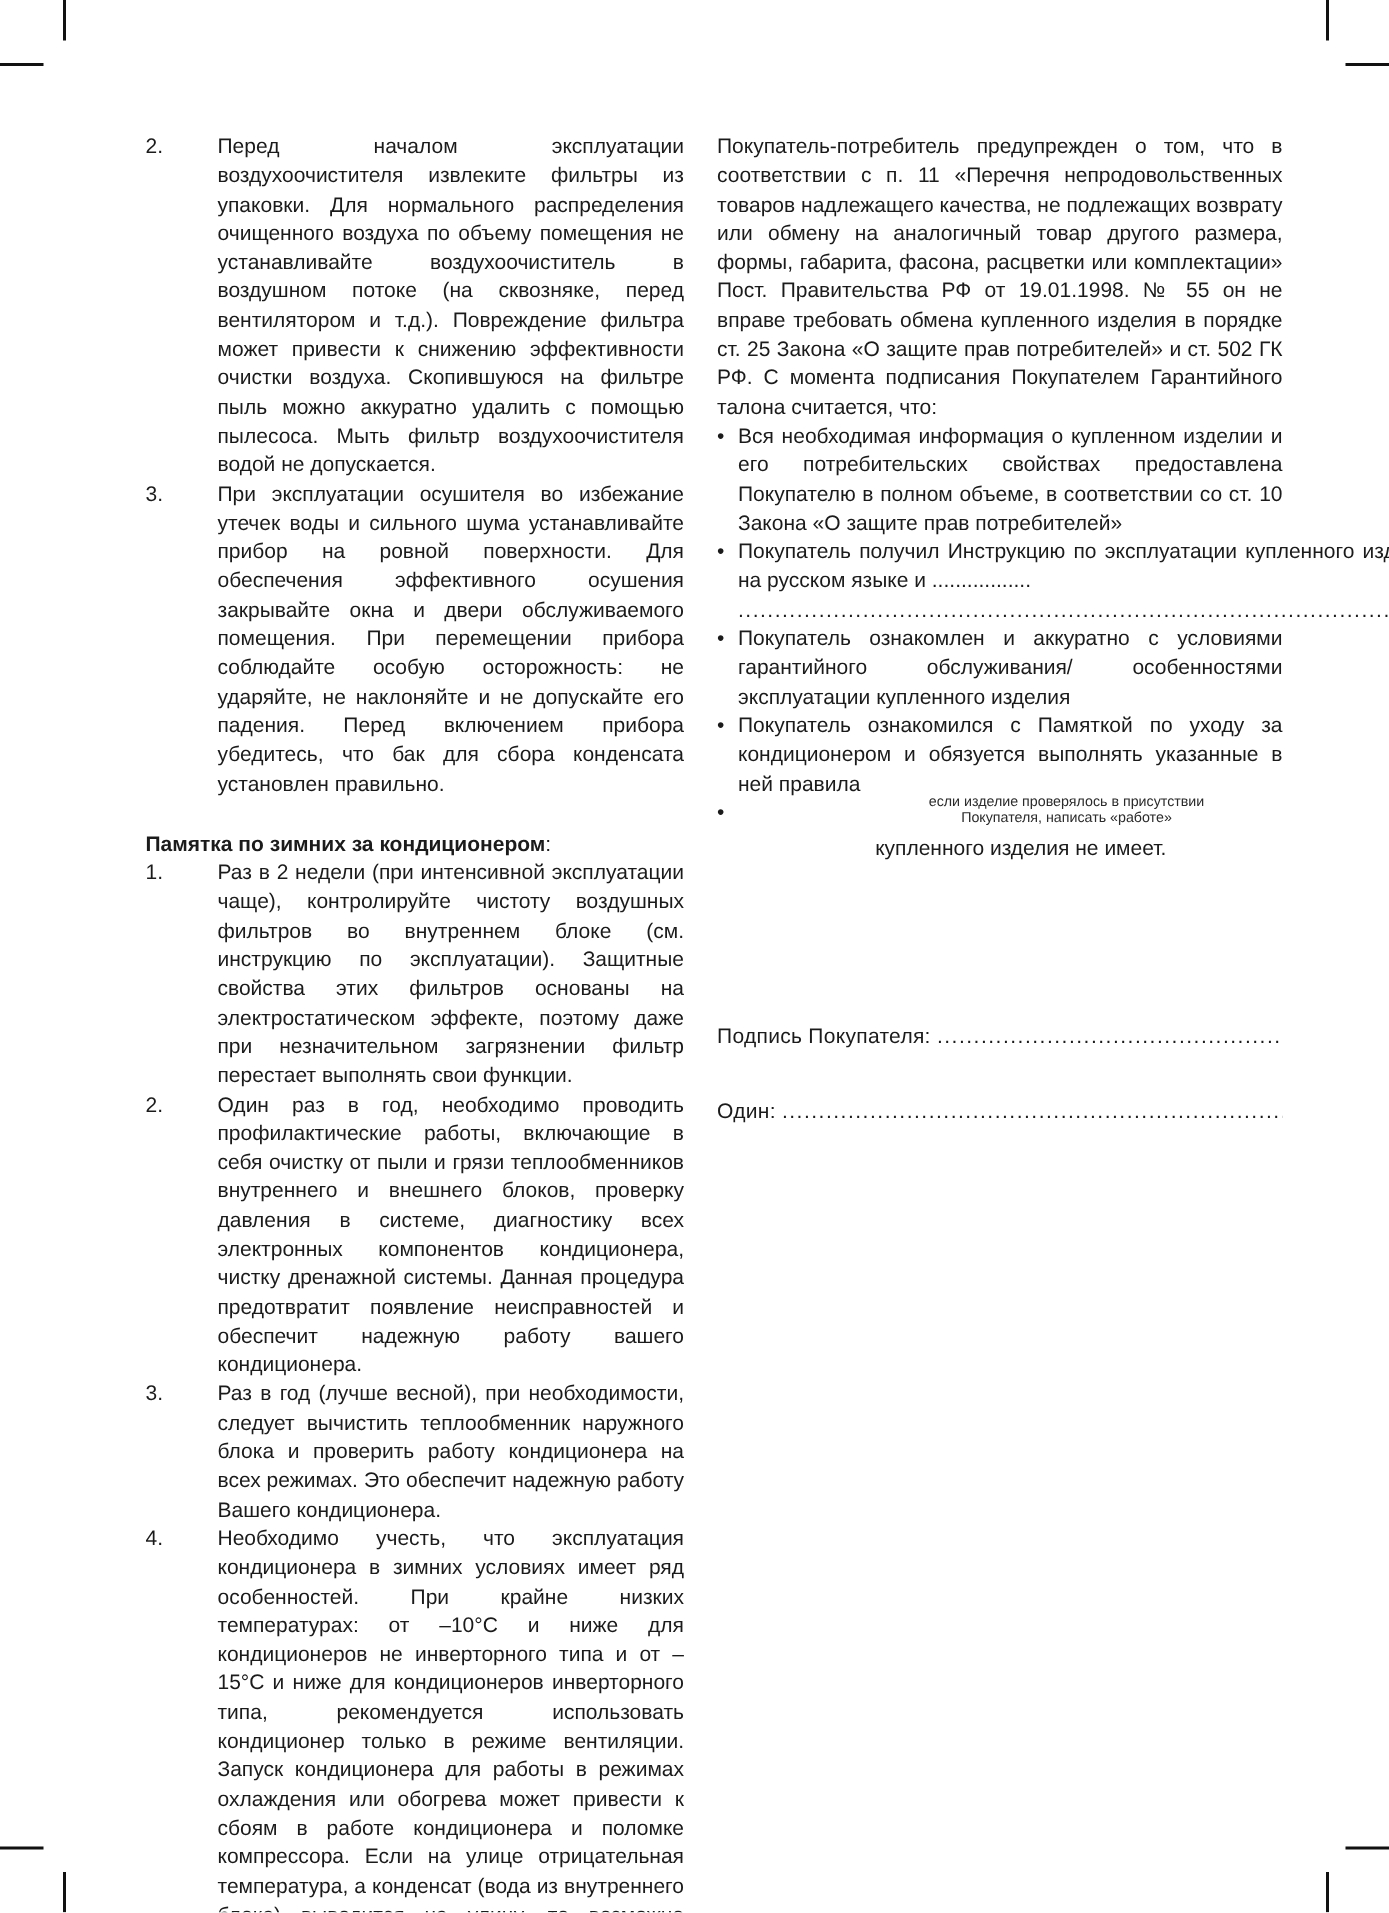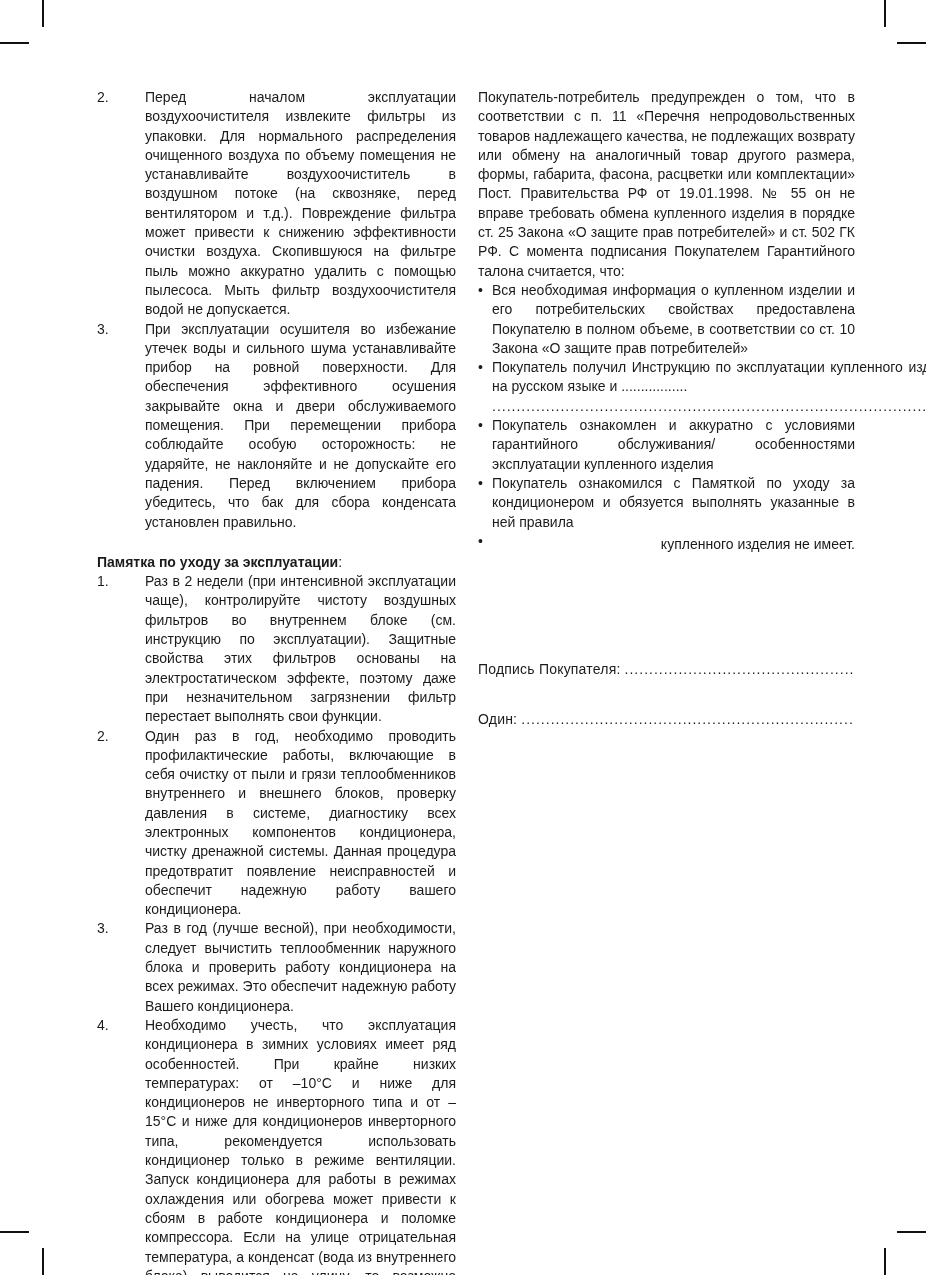--- a/index.html
+++ b/index.html
@@ -57,21 +57,21 @@
     letter-spacing: 1px;
   }
   .footnote {
     font-size: 9.5px;
     line-height: 11.5px;
     text-align: center;
     width: 250px;
     margin: -3px 0 4px 94px;
     color: #2b2b2b;
   }
-  .continuation { margin-top: 3px; text-align: right; padding-left: 14px; }
+  .continuation { margin-top: 3px; text-align: center; padding-left: 14px; }
 
   .sig-block { margin-top: 106px; text-align: left; }
   .sig-row {
     overflow: hidden;
     white-space: nowrap;
     letter-spacing: 0.2px;
   }
   .sig-row.date-row { margin-top: 31px; }
   .sig-row .dots { letter-spacing: 1px; }
 </style>
@@ -97,21 +97,21 @@
         <span class="num">2.</span>
         <span class="itext">Перед началом эксплуатации воздухоочистителя извлеките фильтры из упаковки. Для нормального распределения очищенного воздуха по объему помещения не устанавливайте воздухоочиститель в воздушном потоке (на сквозняке, перед вентилятором и т.д.). Повреждение фильтра может привести к снижению эффективности очистки воздуха. Скопившуюся на фильтре пыль можно аккуратно удалить с помощью пылесоса. Мыть фильтр воздухоочистителя водой не допускается.</span>
       </div>
 
       <div class="num-item">
         <span class="num">3.</span>
         <span class="itext">При эксплуатации осушителя во избежание утечек воды и сильного шума устанавливайте прибор на ровной поверхности. Для обеспечения эффективного осушения закрывайте окна и двери обслуживаемого помещения. При перемещении прибора соблюдайте особую осторожность: не ударяйте, не наклоняйте и не допускайте его падения. Перед включением прибора убедитесь, что бак для сбора конденсата установлен правильно.</span>
       </div>
 
       <div class="heading">
-        <span class="bold">Памятка по уходу за эксплуатации</span><span>:</span>
+        <span class="bold">Памятка по зимних за кондиционером</span><span>:</span>
       </div>
 
       <div class="num-item">
         <span class="num">1.</span>
         <span class="itext">Раз в 2 недели (при интенсивной эксплуатации чаще), контролируйте чистоту воздушных фильтров во внутреннем блоке (см. инструкцию по эксплуатации). Защитные свойства этих фильтров основаны на электростатическом эффекте, поэтому даже при незначительном загрязнении фильтр перестает выполнять свои функции.</span>
       </div>
 
       <div class="num-item">
         <span class="num">2.</span>
         <span class="itext">Один раз в год, необходимо проводить профилактические работы, включающие в себя очистку от пыли и грязи теплообменников внутреннего и внешнего блоков, проверку давления в системе, диагностику всех электронных компонентов кондиционера, чистку дренажной системы. Данная процедура предотвратит появление неисправностей и обеспечит надежную работу вашего кондиционера.</span>
@@ -152,20 +152,24 @@
       </div>
 
       <div class="bullet-item">
         <span class="bul">•</span>
         <span class="itext">Покупатель ознакомился с Памяткой по уходу за кондиционером и обязуется выполнять указанные в ней правила</span>
       </div>
 
       <div class="bullet-item">
         <span class="bul">•</span>
         <span class="itext">
+          <span class="footnote" style="display:block;">
+            <span>если изделие проверялось в присутствии</span><br>
+            <span>Покупателя, написать «работе»</span>
+          </span>
           <span class="continuation" style="display:block;">купленного изделия не имеет.</span>
         </span>
       </div>
 
       <div class="sig-block">
         <div class="sig-row">
           <span>Подпись Покупателя: </span><span class="dots">........................................................</span>
         </div>
         <div class="sig-row date-row">
           <span>Один: </span><span class="dots">.................................................................................</span>

